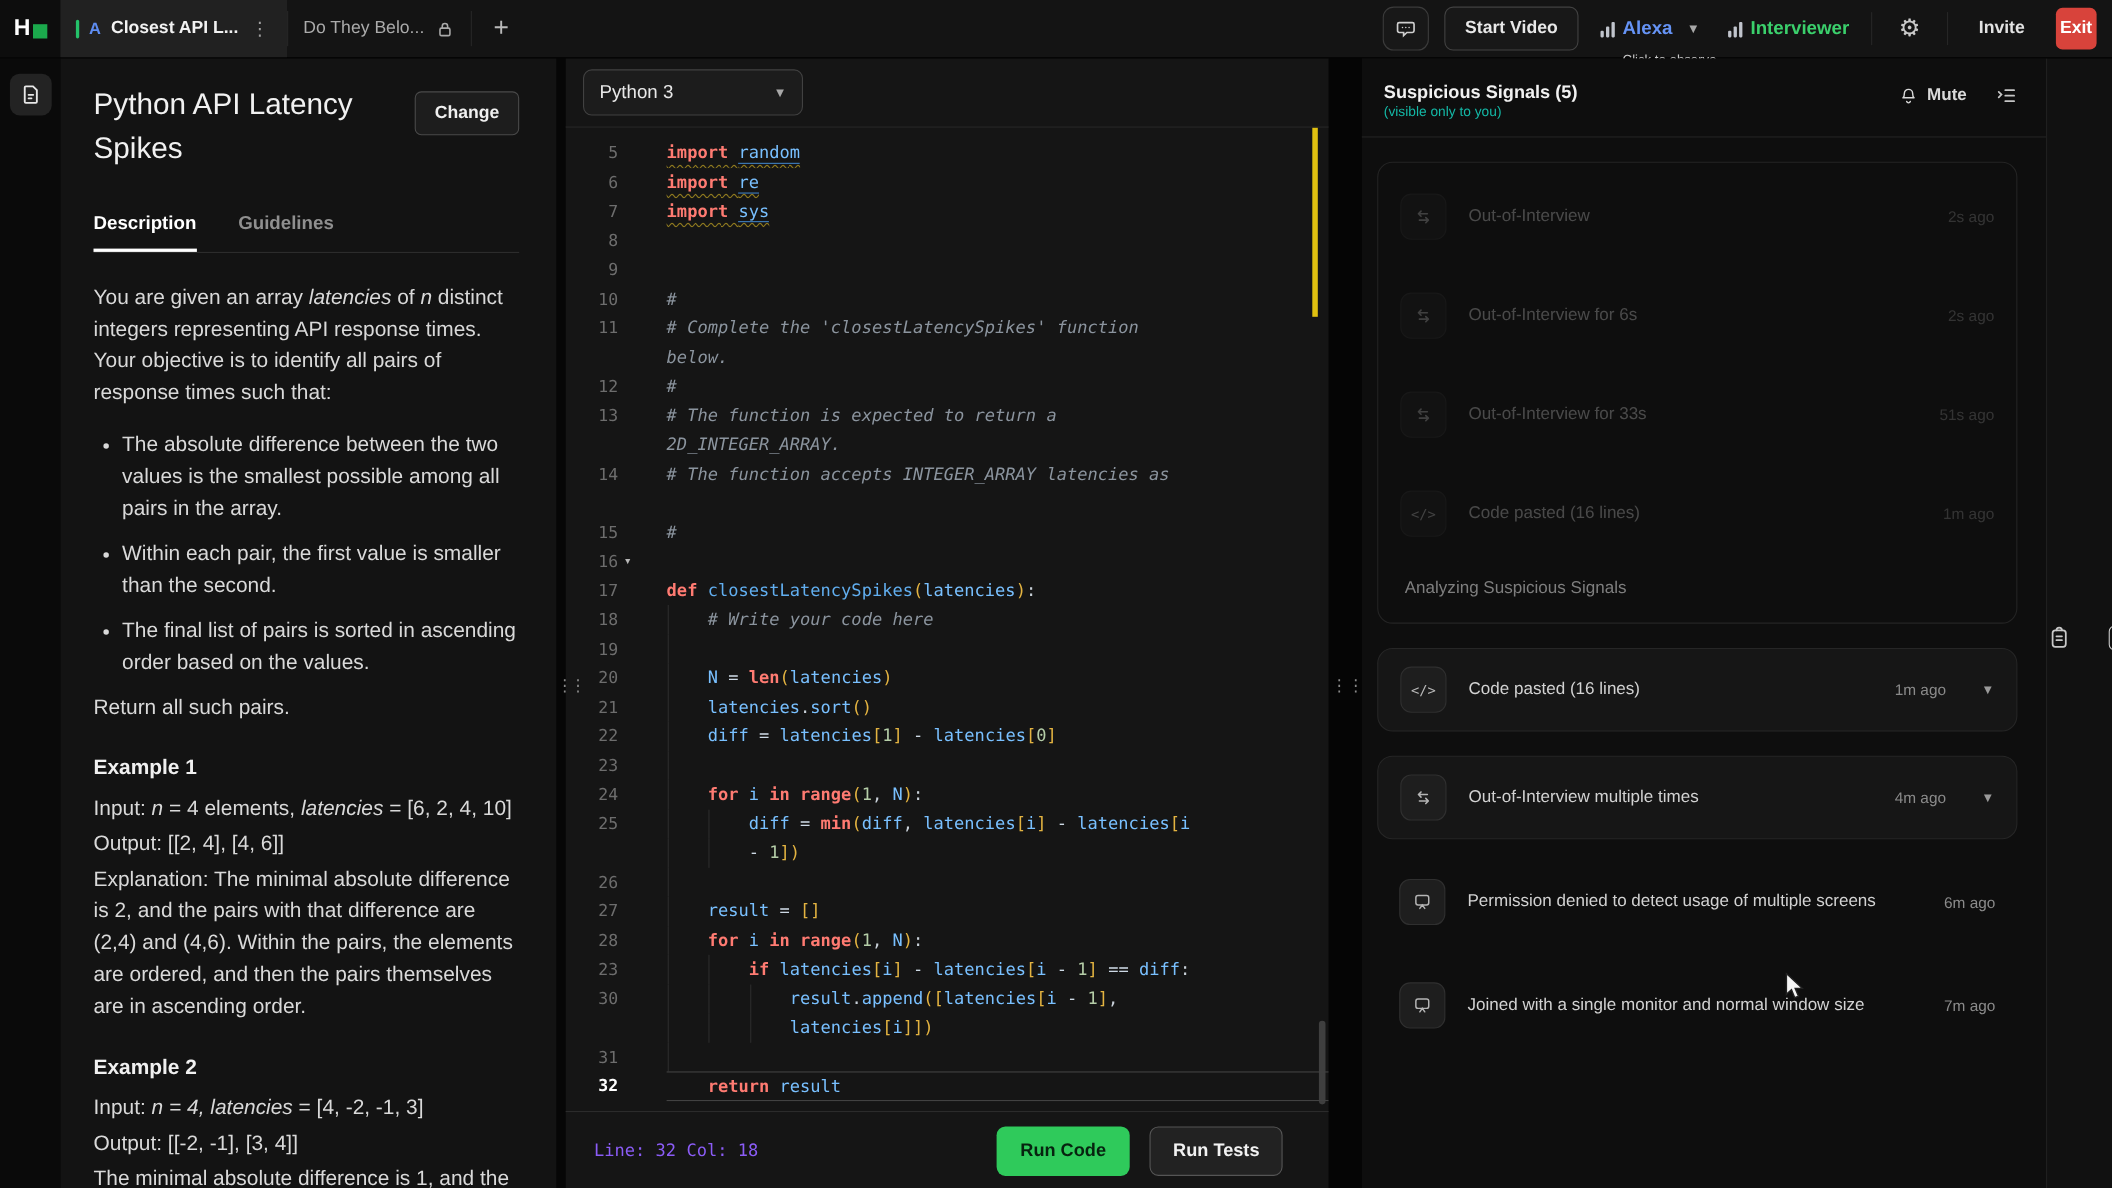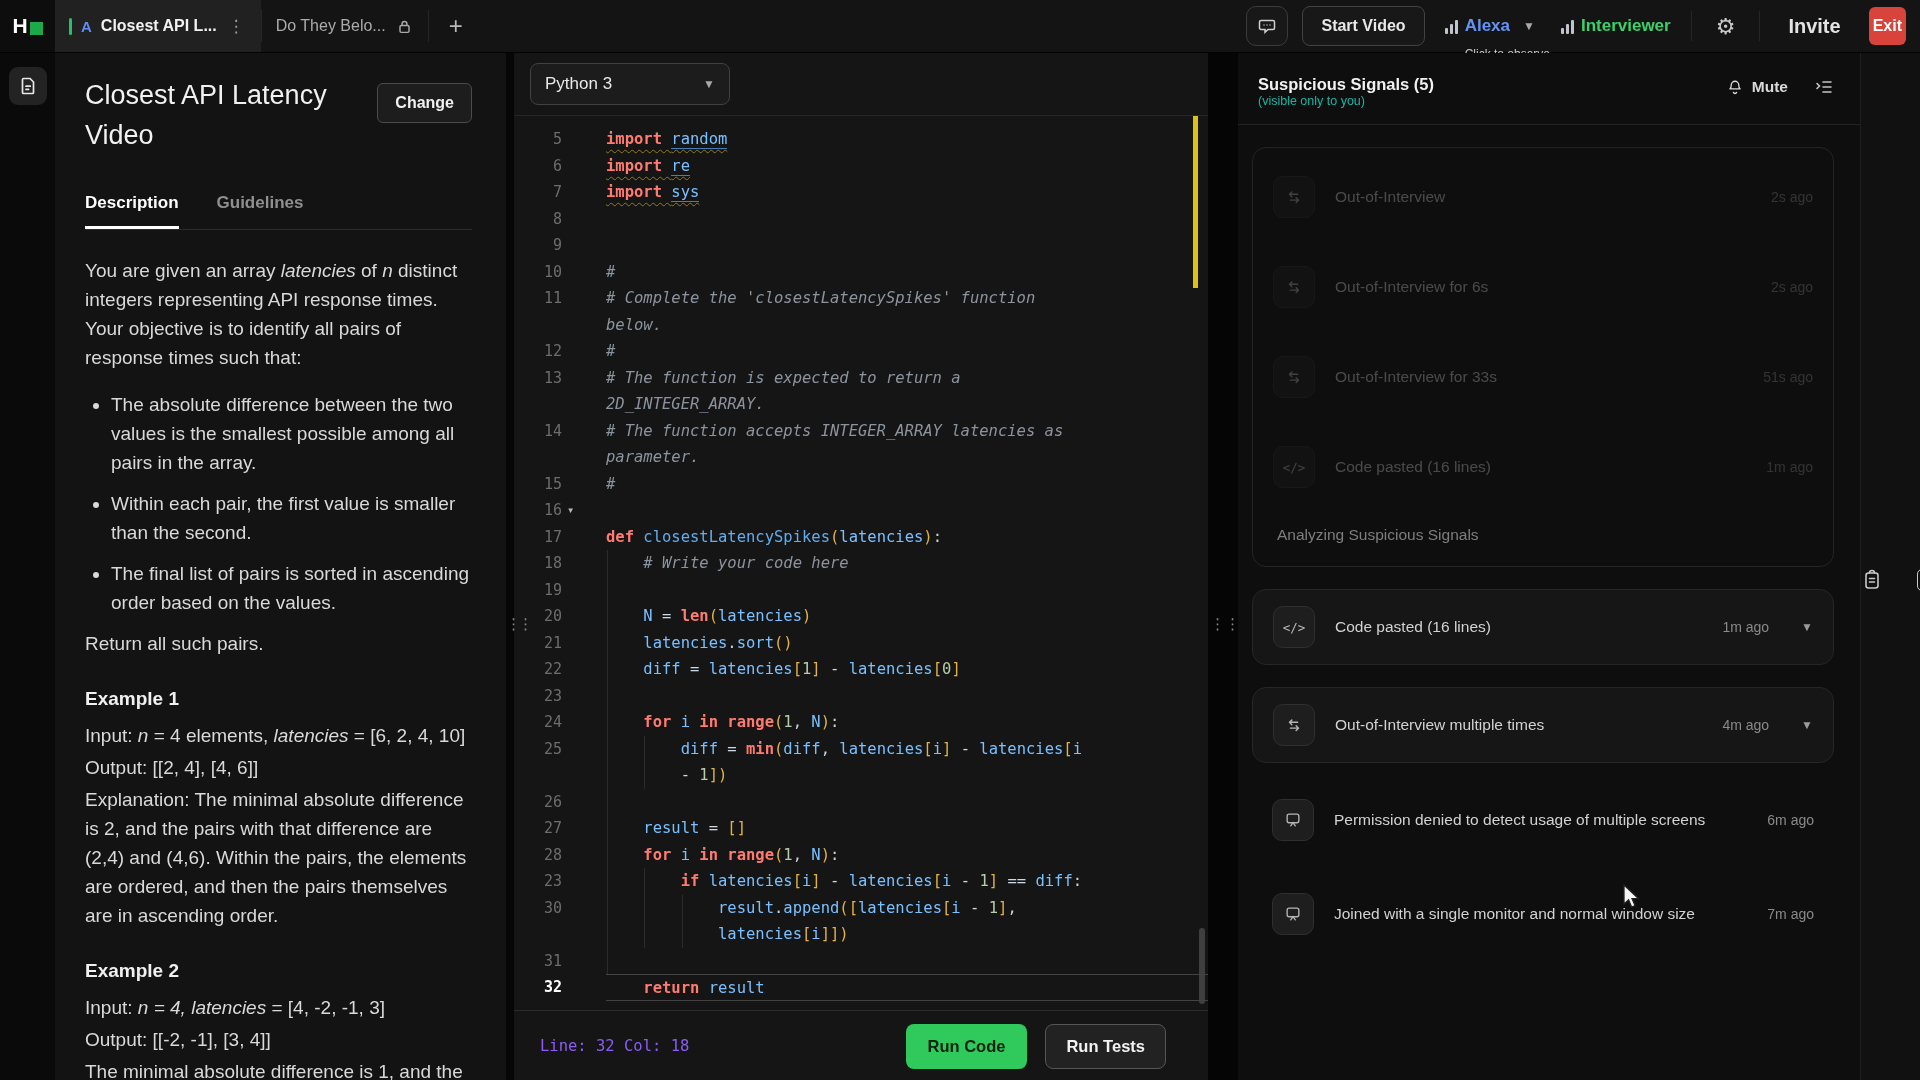--- a/index.html
+++ b/index.html
@@ -25,21 +25,21 @@
     font-size:16px;font-weight:600;padding:0 18px;display:flex;align-items:center;}
   .partic{display:flex;align-items:center;gap:7px;position:relative;padding:0 6px;}
   .bars{display:flex;align-items:flex-end;gap:2px;height:15px;}
   .bars i{display:block;width:3px;background:#c0c4cc;border-radius:1px;}
   .bars i:nth-child(1){height:6px}.bars i:nth-child(2){height:10px}.bars i:nth-child(3){height:14px}
   .alexa-name{color:#6593f5;font-weight:600;font-size:17px;}
   .intv-name{color:#3bd06c;font-weight:600;font-size:17px;}
   .chev{color:#a8a8a8;font-size:12px;margin-left:6px;}
   .observe{position:absolute;top:31px;left:26px;font-size:12px;color:#c9c9c9;white-space:nowrap;}
   .gear{font-family:"DejaVu Sans",sans-serif;font-size:22px;color:#c9c9c9;padding:0 10px;}
-  .invite{font-size:20px;font-weight:600;color:#e3e3e3;padding:0 14px;}
+  .invite{font-size:16px;font-weight:600;color:#e3e3e3;padding:0 14px;}
   .exit-btn{height:38px;background:#d8433b;border-radius:6px;color:#fff;font-weight:700;font-size:16px;
     display:flex;align-items:center;padding:0 4px;}
   
   .content{display:flex;height:1028px;}
   .left-rail{width:55px;background:#0a0a0a;display:flex;flex-direction:column;align-items:center;padding-top:14px;}
   .rail-tile{width:38px;height:38px;background:#232323;border-radius:9px;display:flex;align-items:center;justify-content:center;}
   
   .desc{width:451px;background:#131313;padding:22px 34px 0 30px;box-sizing:border-box;overflow:hidden;}
   .desc-head{display:flex;align-items:flex-start;}
   .desc-title{font-size:27px;font-weight:500;color:#f1f1f1;line-height:40px;max-width:250px;margin:0;}
@@ -197,21 +197,21 @@
     <div class="rail-tile">
       <svg width="22" height="22" viewBox="0 0 22 22" fill="none" stroke="#e8e8e8" stroke-width="1.7" stroke-linecap="round">
         <path d="M6.5 3.5h6.5L16.5 7v10.5a1 1 0 0 1-1 1h-9a1 1 0 0 1-1-1v-13a1 1 0 0 1 1-1z"></path>
         <path d="M9 11.2h4.2M9 14.4h2.6"></path>
       </svg>
     </div>
   </div>
 
   <div class="desc">
     <div class="desc-head">
-      <h1 class="desc-title">Closest API Latency Video</h1>
+      <h1 class="desc-title">Python API Latency Spikes</h1>
       <button class="change-btn">Change</button>
     </div>
     <div class="desc-tabs">
       <div class="dtab active">Description</div>
       <div class="dtab">Guidelines</div>
     </div>
     <div class="desc-body">
       <p id="q-intro"><span>You are given an array </span><em>latencies</em><span> of </span><em>n</em><span> distinct integers representing API response times. Your objective is to identify all pairs of response times such that:</span></p>
       <ul id="q-bullets">
           <li>The absolute difference between the two values is the smallest possible among all pairs in the array.</li>
@@ -328,21 +328,20 @@
             <span>14</span>
             <span class="fold"></span>
           </div>
           <div class="ctext"><span class="t cm"># The function accepts INTEGER_ARRAY latencies as</span></div>
         </div>
         <div class="crow">
           <div class="lnw">
             <span></span>
             <span class="fold"></span>
           </div>
-          <div class="ctext"><span class="t cm">parameter.</span></div>
         </div>
         <div class="crow">
           <div class="lnw">
             <span>15</span>
             <span class="fold"></span>
           </div>
           <div class="ctext"><span class="t cm">#</span></div>
         </div>
         <div class="crow">
           <div class="lnw">

